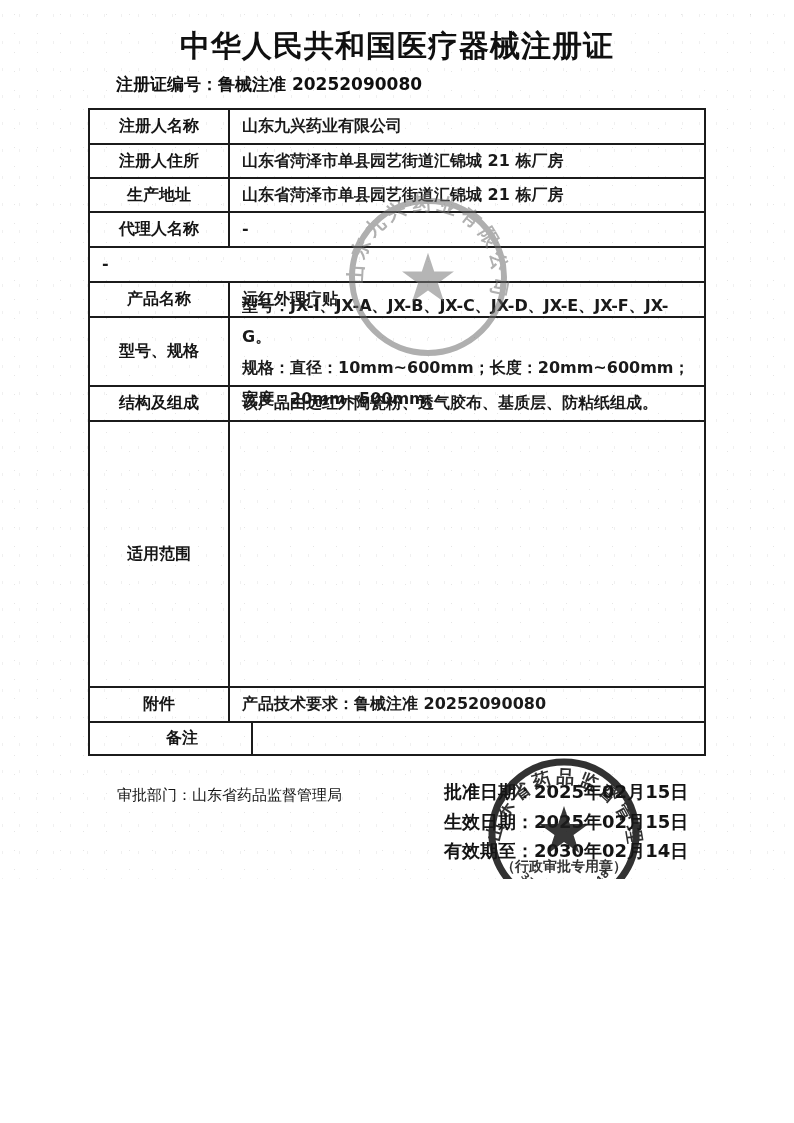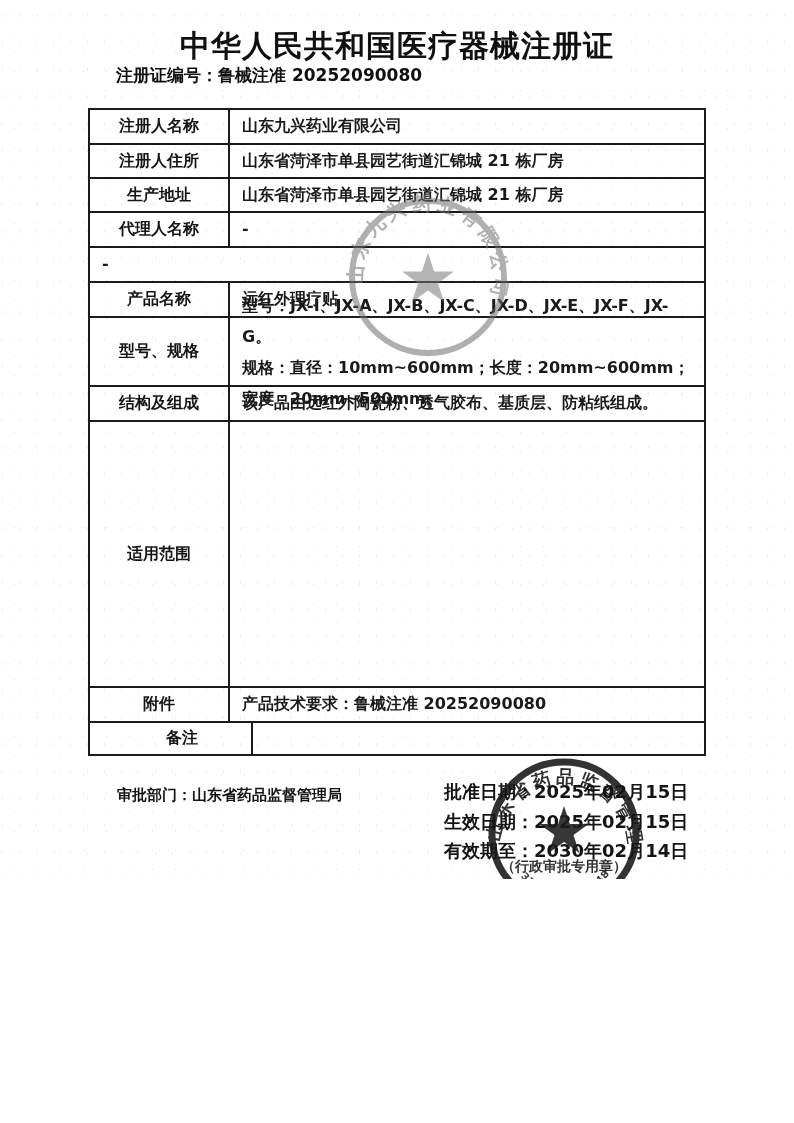--- a/index.html
+++ b/index.html
@@ -15,21 +15,21 @@
       radial-gradient(rgba(0,0,0,0.10) 0.8px, transparent 1px),
       radial-gradient(rgba(0,0,0,0.06) 0.7px, transparent 0.9px);
     background-size:23px 19px, 17px 27px;
     background-position:3px 5px, 11px 2px;
   }
   .doc-title {
     position:absolute; top:26px; left:0; width:794px; text-align:center;
     font-size:30px; font-weight:700; letter-spacing:1px; color:#101010;
   }
   .cert-line {
-    position:absolute; top:64px; left:116px; font-size:17px; font-weight:700; color:#101010;
+    position:absolute; top:73px; left:116px; font-size:17px; font-weight:700; color:#101010;
   }
   .cert-table {
     position:absolute; top:108px; left:88px; width:618px;
     border:2px solid #1b1b1b; background:transparent;
   }
   .row { display:flex; border-bottom:2px solid #1b1b1b; }
   .row:last-child { border-bottom:none;margin-left:23px; }
   .cell-label {
     width:140px; flex:0 0 140px; border-right:2px solid #1b1b1b;
     display:flex; align-items:center; justify-content:center;
@@ -40,21 +40,21 @@
     flex:1; display:flex; flex-direction:column; justify-content:center;
     padding:3px 12px; font-size:16px; font-weight:700; color:#1a1a1a;
     white-space:pre-line; line-height:1.9;
   }
   .r1{height:35px}.r2{height:34px}.r3{height:34px}.r4{height:35px}.r5{height:35px}
   .r6{height:35px}.r7{height:69px}.r8{height:35px}.r9{height:266px}.r10{height:35px}
   .r11{height:36px}.r12{height:31px}
   .r7 .cell-value{line-height:31px;}
   .r9 .cell-value{line-height:33px; text-align:justify;}
   .footer-dept {
-    position:absolute; top:786px; left:117px; font-size:15px; font-weight:700;text-align:center;
+    position:absolute; top:786px; left:117px; font-size:15px; font-weight:400;text-align:center;
   }
   .date-line { position:absolute; left:444px; font-size:18px; font-weight:700; white-space:nowrap; }
   .date-1{top:780px}.date-2{top:810px}.date-3{top:839px}
   .stamp { position:absolute; pointer-events:none; }
   .stamp-top { left:343px; top:192px; opacity:0.55; }
   .stamp-bottom { left:482px; top:752px; opacity:0.88; }
 </style>
 </head>
 <body>
 

